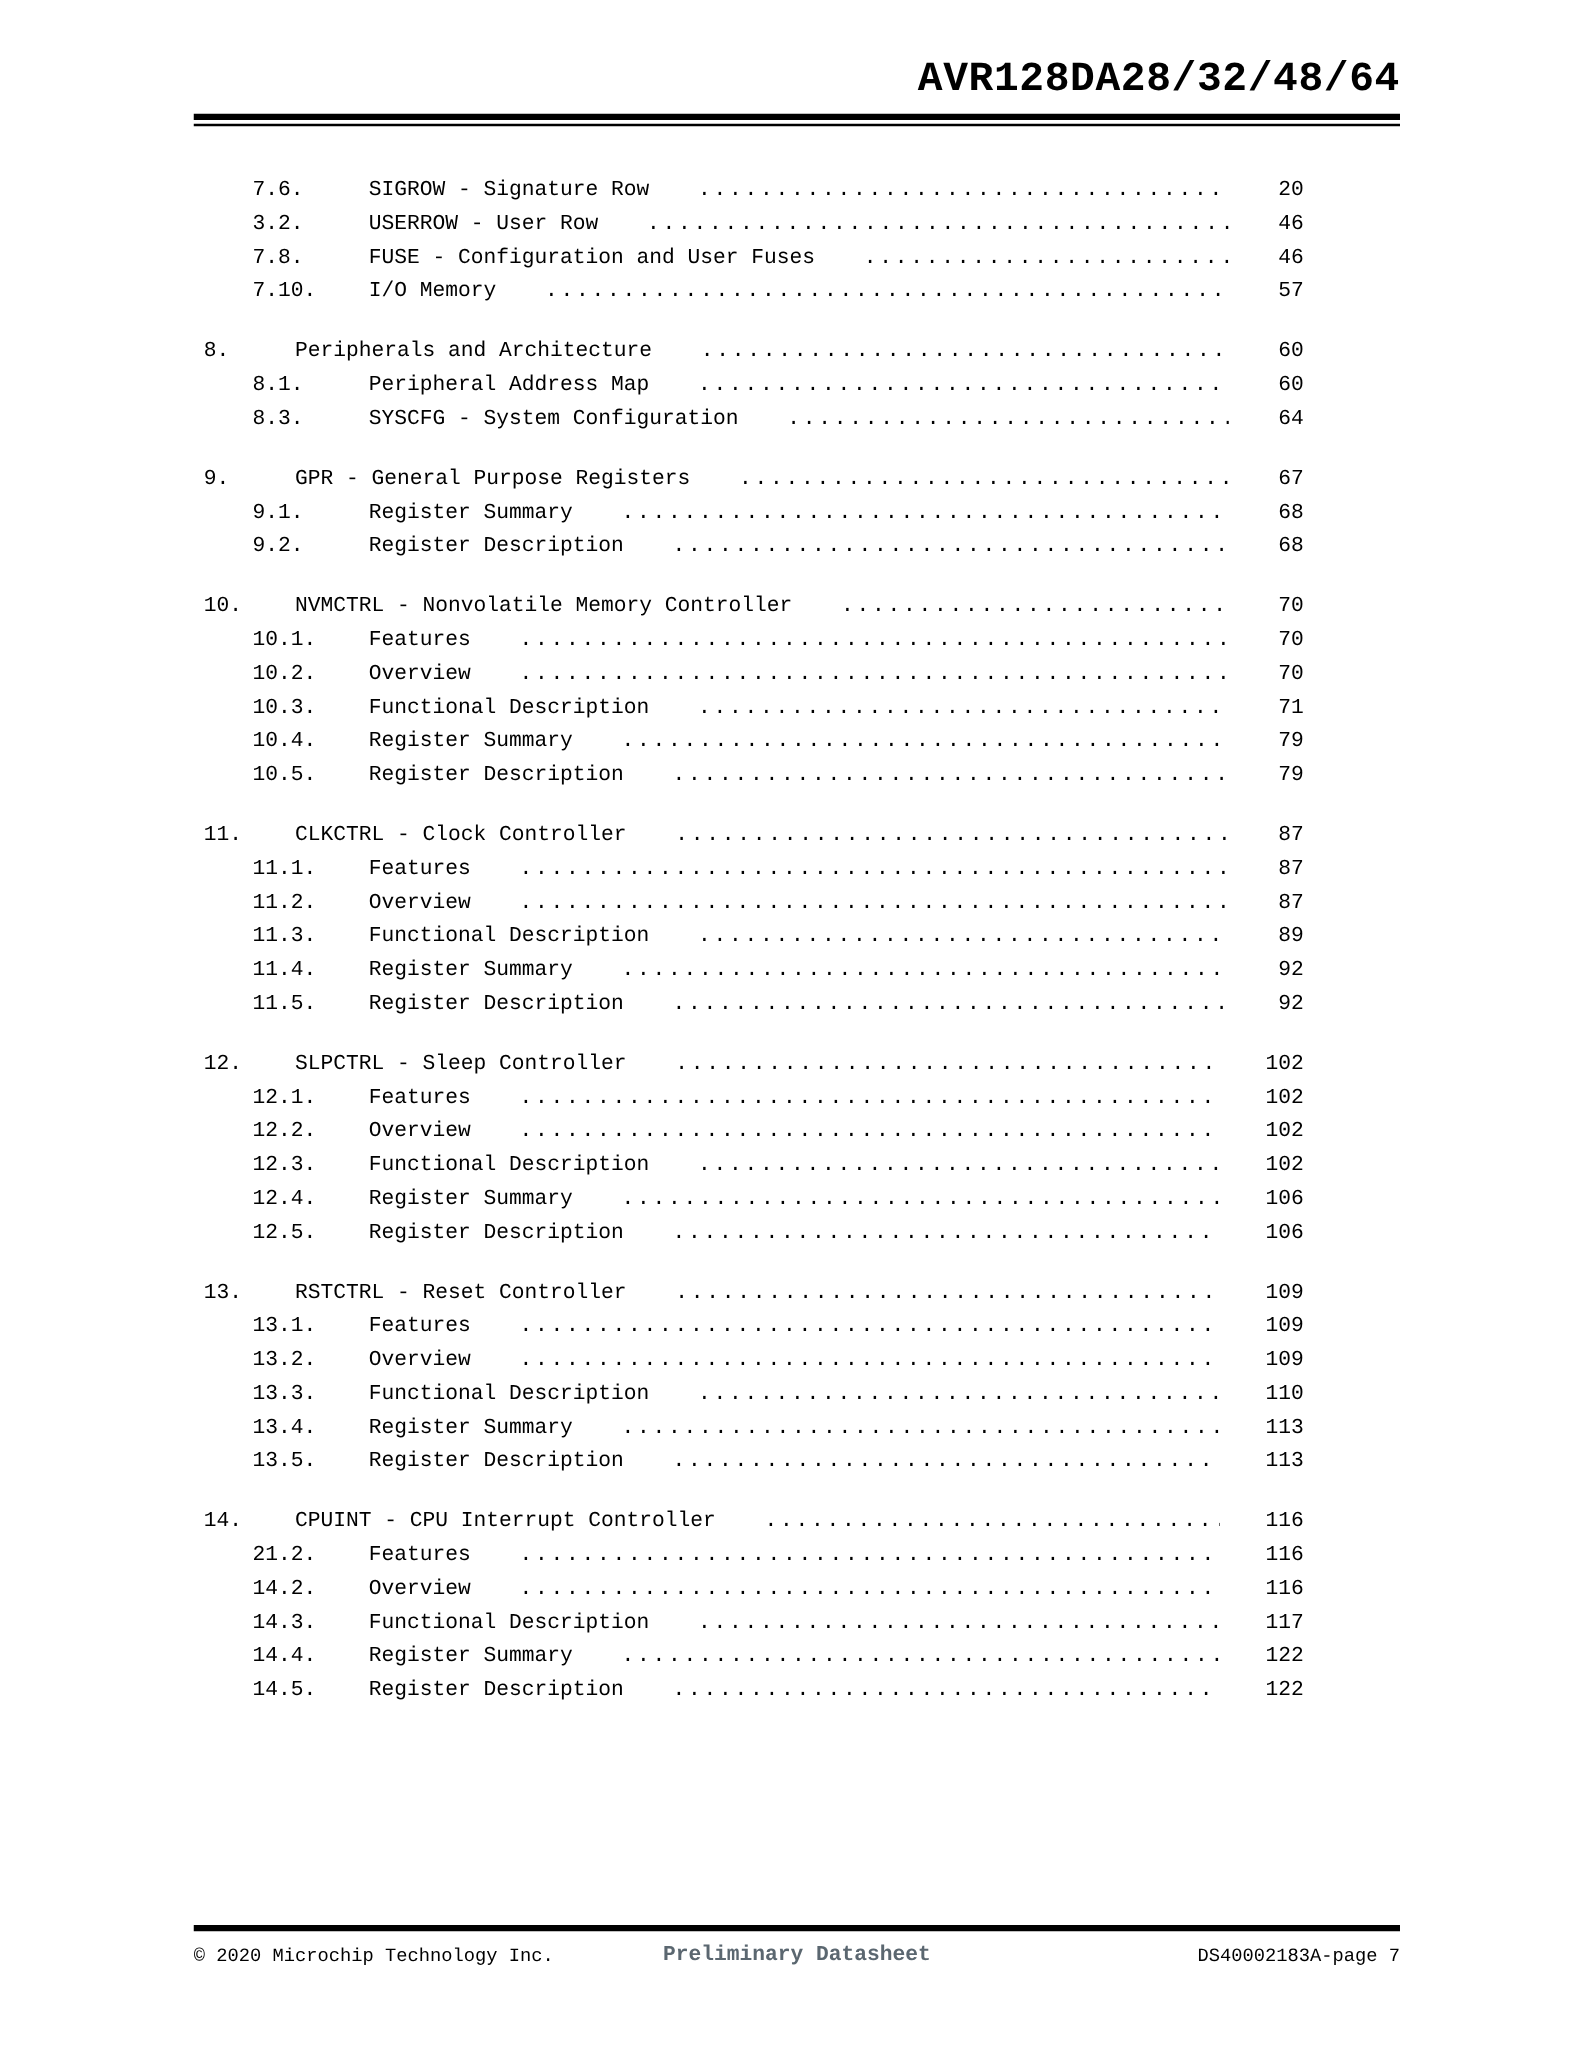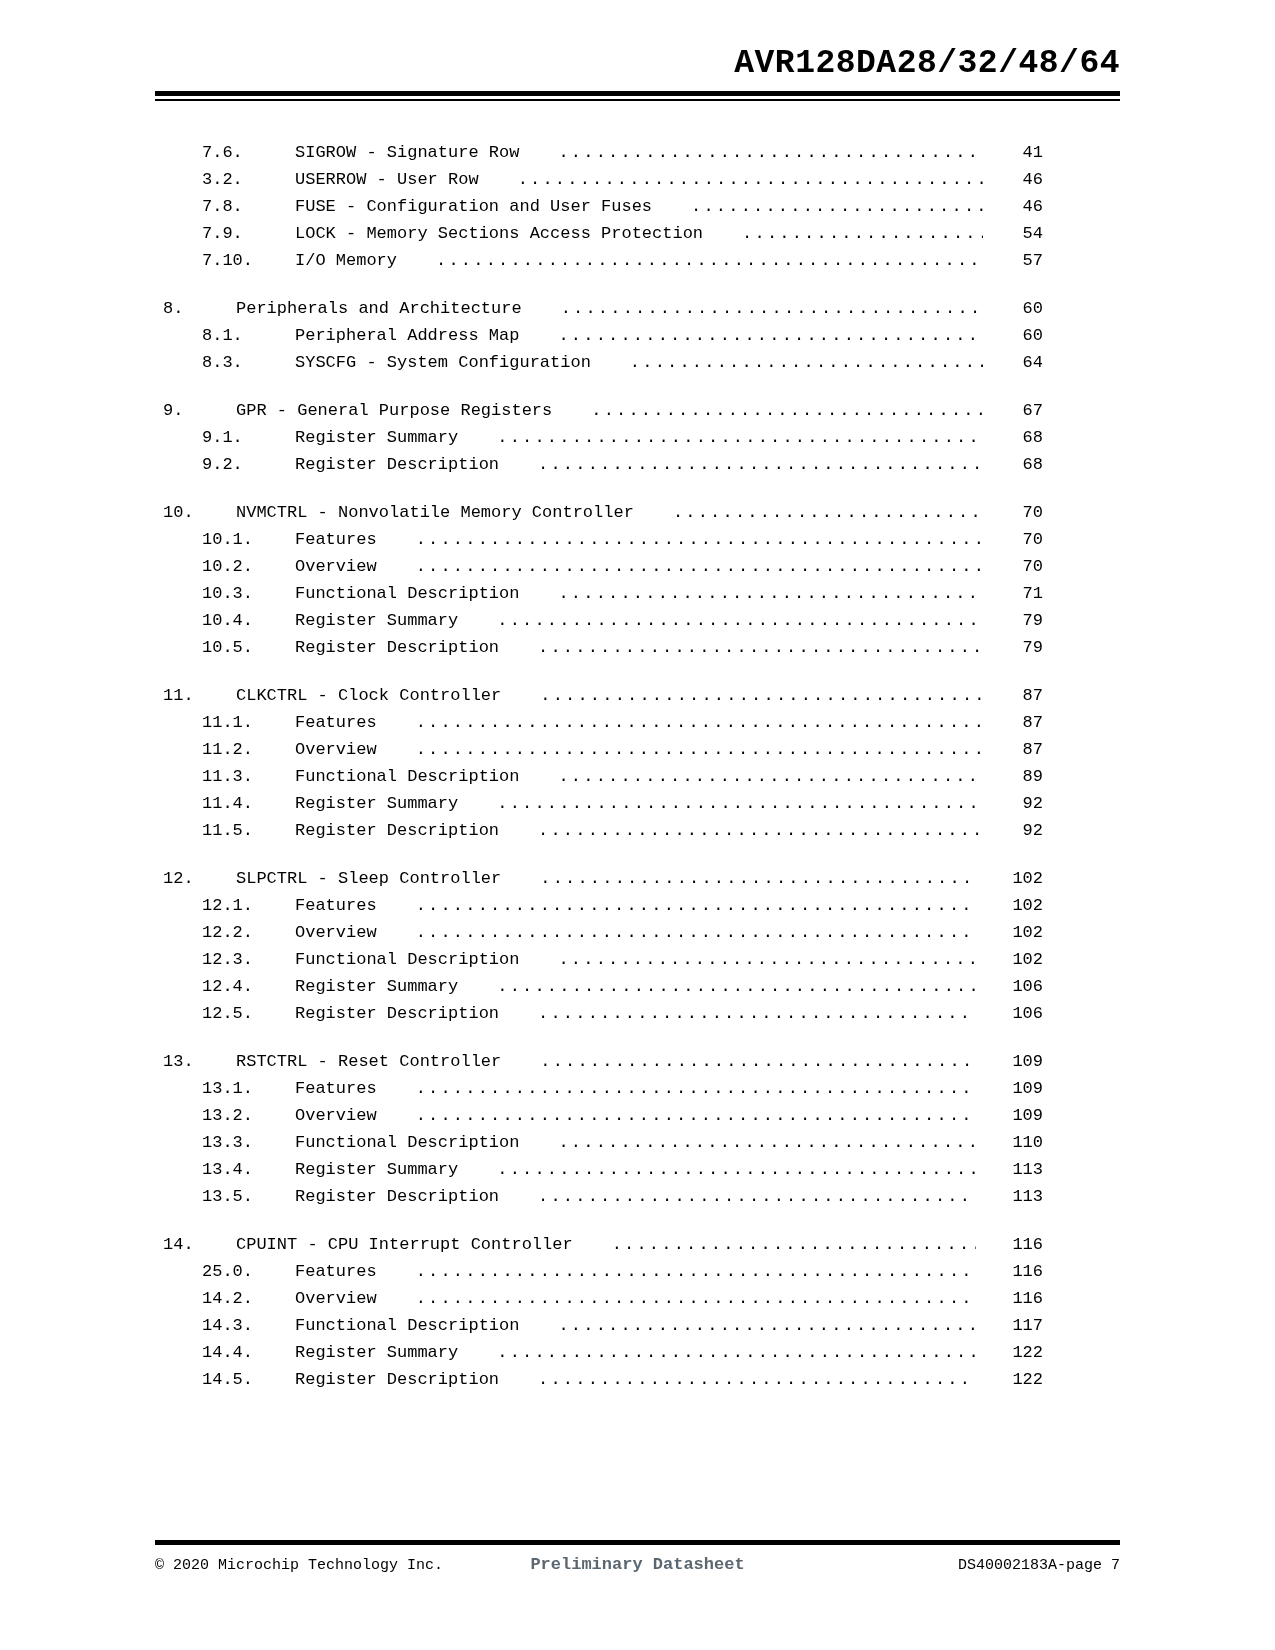--- a/index.html
+++ b/index.html
@@ -102,41 +102,35 @@
     <div class="rule-thick"></div>
     <div class="rule-thin"></div>
   </div>
 
   <div class="toc">
       <div class="toc-group">
         <div class="toc-row level2">
           <span class="toc-num">7.6.</span>
           <span class="toc-title">SIGROW - Signature Row</span>
           <span class="toc-dots"></span>
-          <span class="toc-page">41</span>
+          <span class="toc-page">20</span>
         </div>
         <div class="toc-row level2">
           <span class="toc-num">3.2.</span>
           <span class="toc-title">USERROW - User Row</span>
           <span class="toc-dots"></span>
           <span class="toc-page">46</span>
         </div>
         <div class="toc-row level2">
           <span class="toc-num">7.8.</span>
           <span class="toc-title">FUSE - Configuration and User Fuses</span>
           <span class="toc-dots"></span>
           <span class="toc-page">46</span>
         </div>
         <div class="toc-row level2">
-          <span class="toc-num">7.9.</span>
-          <span class="toc-title">LOCK - Memory Sections Access Protection</span>
-          <span class="toc-dots"></span>
-          <span class="toc-page">54</span>
-        </div>
-        <div class="toc-row level2">
           <span class="toc-num">7.10.</span>
           <span class="toc-title">I/O Memory</span>
           <span class="toc-dots"></span>
           <span class="toc-page">57</span>
         </div>
       </div>
       <div class="toc-group">
         <div class="toc-row level1">
           <span class="toc-num">8.</span>
           <span class="toc-title">Peripherals and Architecture</span>
@@ -329,21 +323,21 @@
         </div>
       </div>
       <div class="toc-group">
         <div class="toc-row level1">
           <span class="toc-num">14.</span>
           <span class="toc-title">CPUINT - CPU Interrupt Controller</span>
           <span class="toc-dots"></span>
           <span class="toc-page">116</span>
         </div>
         <div class="toc-row level2">
-          <span class="toc-num">25.0.</span>
+          <span class="toc-num">21.2.</span>
           <span class="toc-title">Features</span>
           <span class="toc-dots"></span>
           <span class="toc-page">116</span>
         </div>
         <div class="toc-row level2">
           <span class="toc-num">14.2.</span>
           <span class="toc-title">Overview</span>
           <span class="toc-dots"></span>
           <span class="toc-page">116</span>
         </div>

